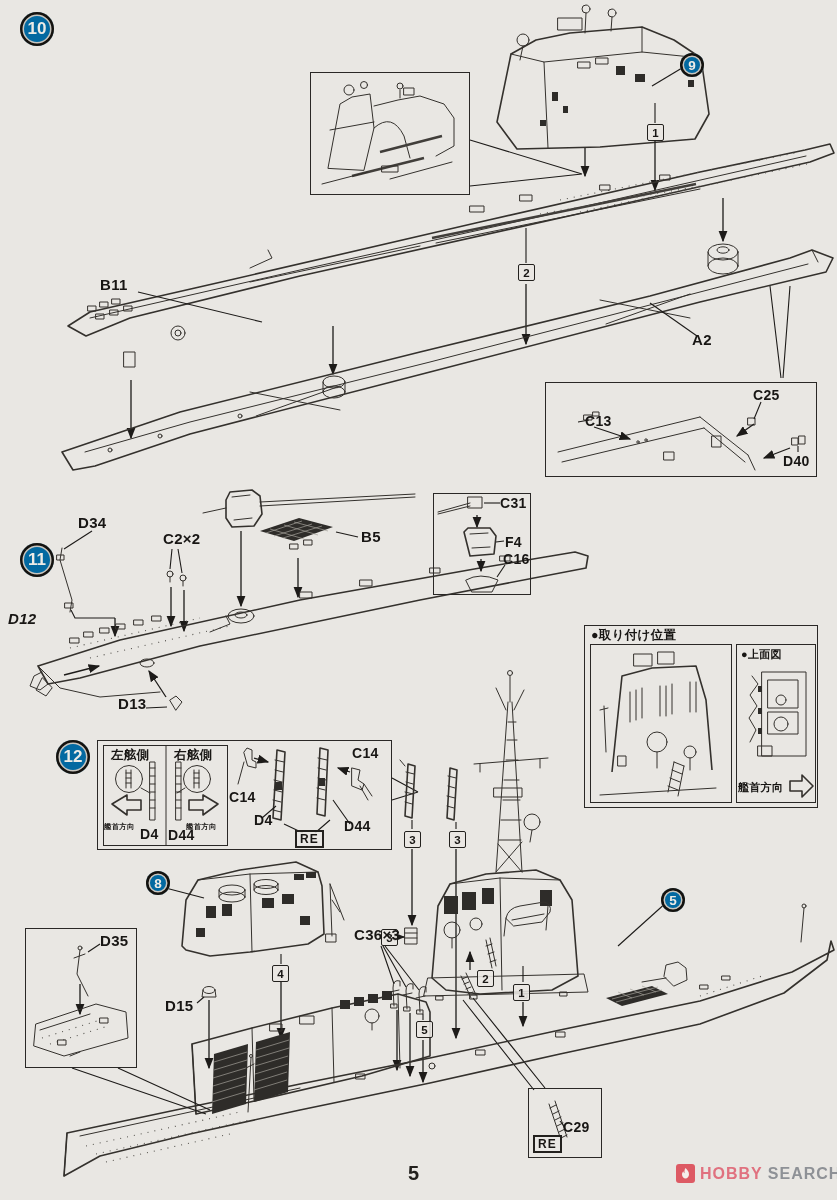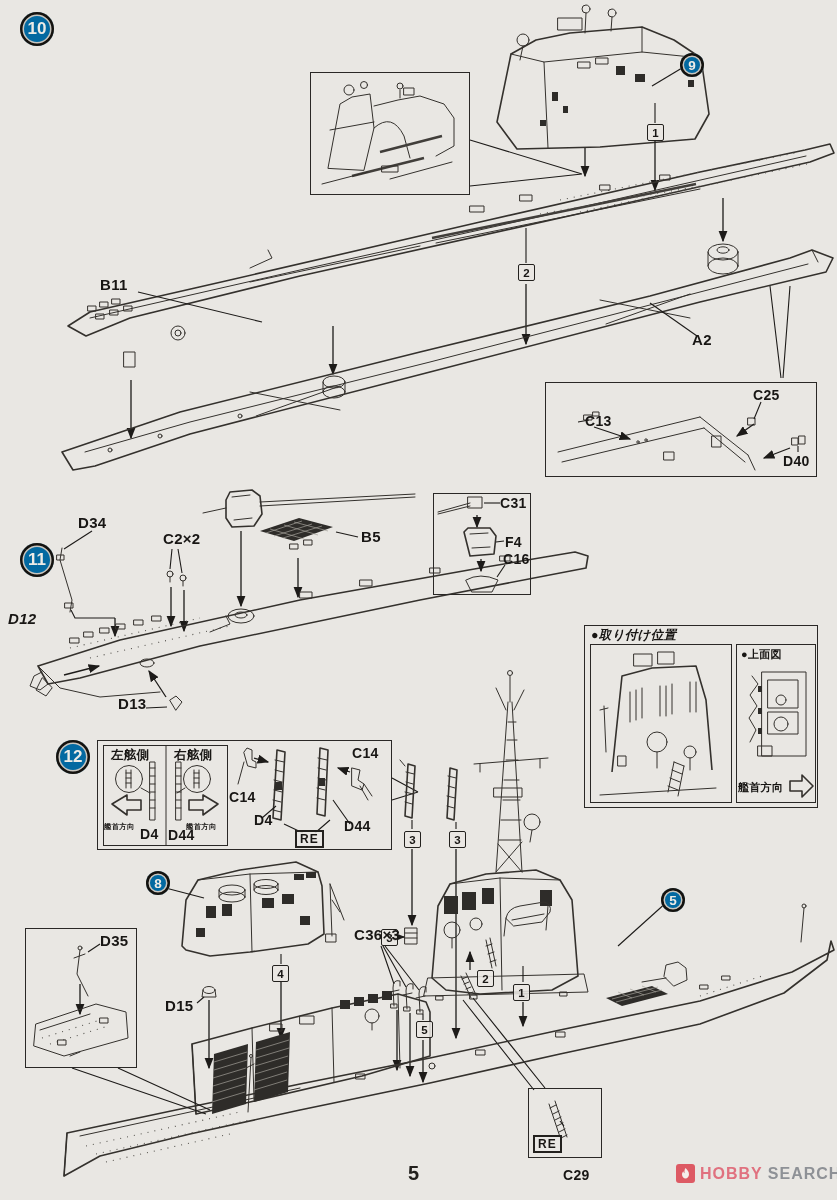--- a/index.html
+++ b/index.html
@@ -471,40 +471,40 @@
   <div class="lbl s14" style="left:783px; top:453px;">D40</div>
 
   <div class="lbl" style="left:78px; top:514px;">D34</div>
   <div class="lbl" style="left:163px; top:530px;text-align:right;">C2×2</div>
   <div class="lbl" style="left:361px; top:528px;">B5</div>
   <div class="lbl" style="left:8px; top:610px;font-style:italic;">D12</div>
   <div class="lbl" style="left:118px; top:695px;">D13</div>
   <div class="lbl s14" style="left:500px; top:495px;">C31</div>
   <div class="lbl s14" style="left:505px; top:534px;">F4</div>
   <div class="lbl s14" style="left:503px; top:551px;">C16</div>
-  <div class="lbl jp12" style="left:591px; top:627px;font-style:italic;">●取り付け位置</div>
+  <div class="lbl jp12" style="left:591px; top:627px;">●取り付け位置</div>
   <div class="lbl jp11" style="left:741px; top:647px;">●上面図</div>
   <div class="lbl jp11" style="left:738px; top:780px;">艦首方向</div>
 
   <div class="lbl jp12" style="left:111px; top:747px;">左舷側</div>
   <div class="lbl jp12" style="left:174px; top:747px;">右舷側</div>
   <div class="lbl jp8" style="left:104px; top:822px;">艦首方向</div>
   <div class="lbl jp8" style="left:186px; top:822px;">艦首方向</div>
   <div class="lbl s14" style="left:140px; top:826px;">D4</div>
   <div class="lbl s14" style="left:168px; top:827px;">D44</div>
   <div class="lbl s14" style="left:229px; top:789px;">C14</div>
   <div class="lbl s14" style="left:352px; top:745px;">C14</div>
   <div class="lbl s14" style="left:254px; top:812px;">D4</div>
   <div class="lbl s14" style="left:344px; top:818px;">D44</div>
   <div class="re" style="left:295px; top:830px;">RE</div>
 
   <div class="lbl" style="left:165px; top:997px;">D15</div>
   <div class="lbl" style="left:354px; top:926px;">C36×3</div>
   <div class="lbl" style="left:100px; top:932px;">D35</div>
-  <div class="lbl s14" style="left:563px; top:1119px;margin-top:48px;">C29</div>
+  <div class="lbl s14" style="left:563px; top:1119px;">C29</div>
   <div class="re" style="left:533px; top:1135px;">RE</div>
 
   <div id="pagenum" style="left:408px; top:1162px;">5</div>
 
   <div id="logo" style="left:676px; top:1164px;">
     <span class="mark">
       <svg width="13" height="13" viewBox="0 0 13 13">
         <path d="M6.5,1 C8.5,3 10,4.5 10,7.5 C10,9.8 8.4,11.5 6.5,11.5 C4.6,11.5 3,9.8 3,7.5 C3,6 3.6,5.2 4.3,4.3 C4.5,5.2 4.9,5.8 5.6,6.2 C5.2,4 5.6,2.4 6.5,1 Z" fill="#f4efec"></path>
       </svg>
     </span>

